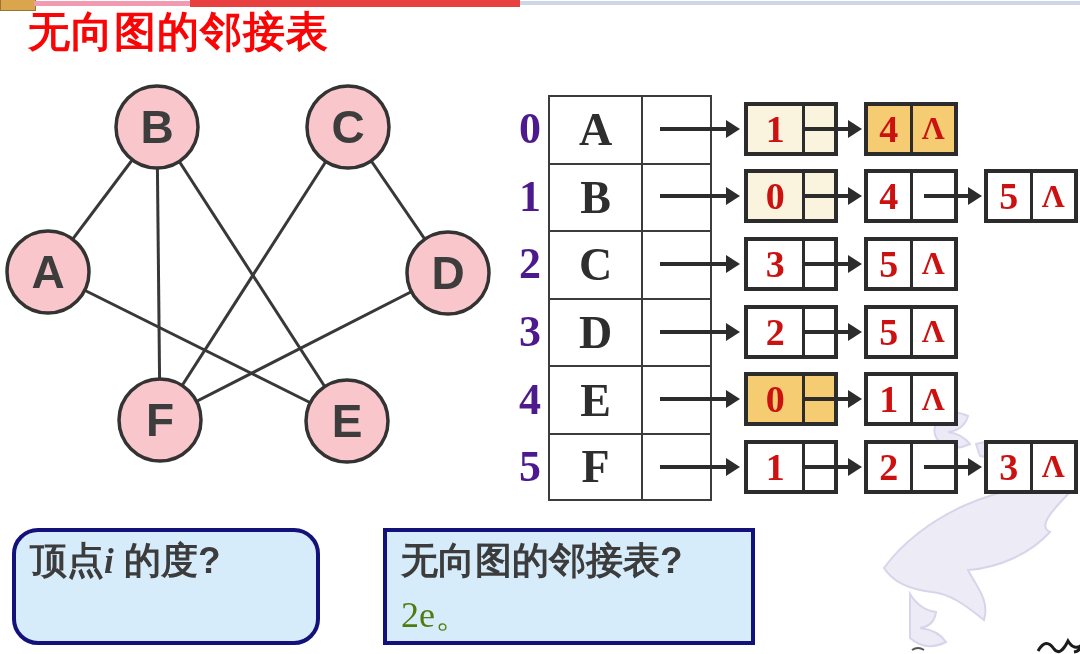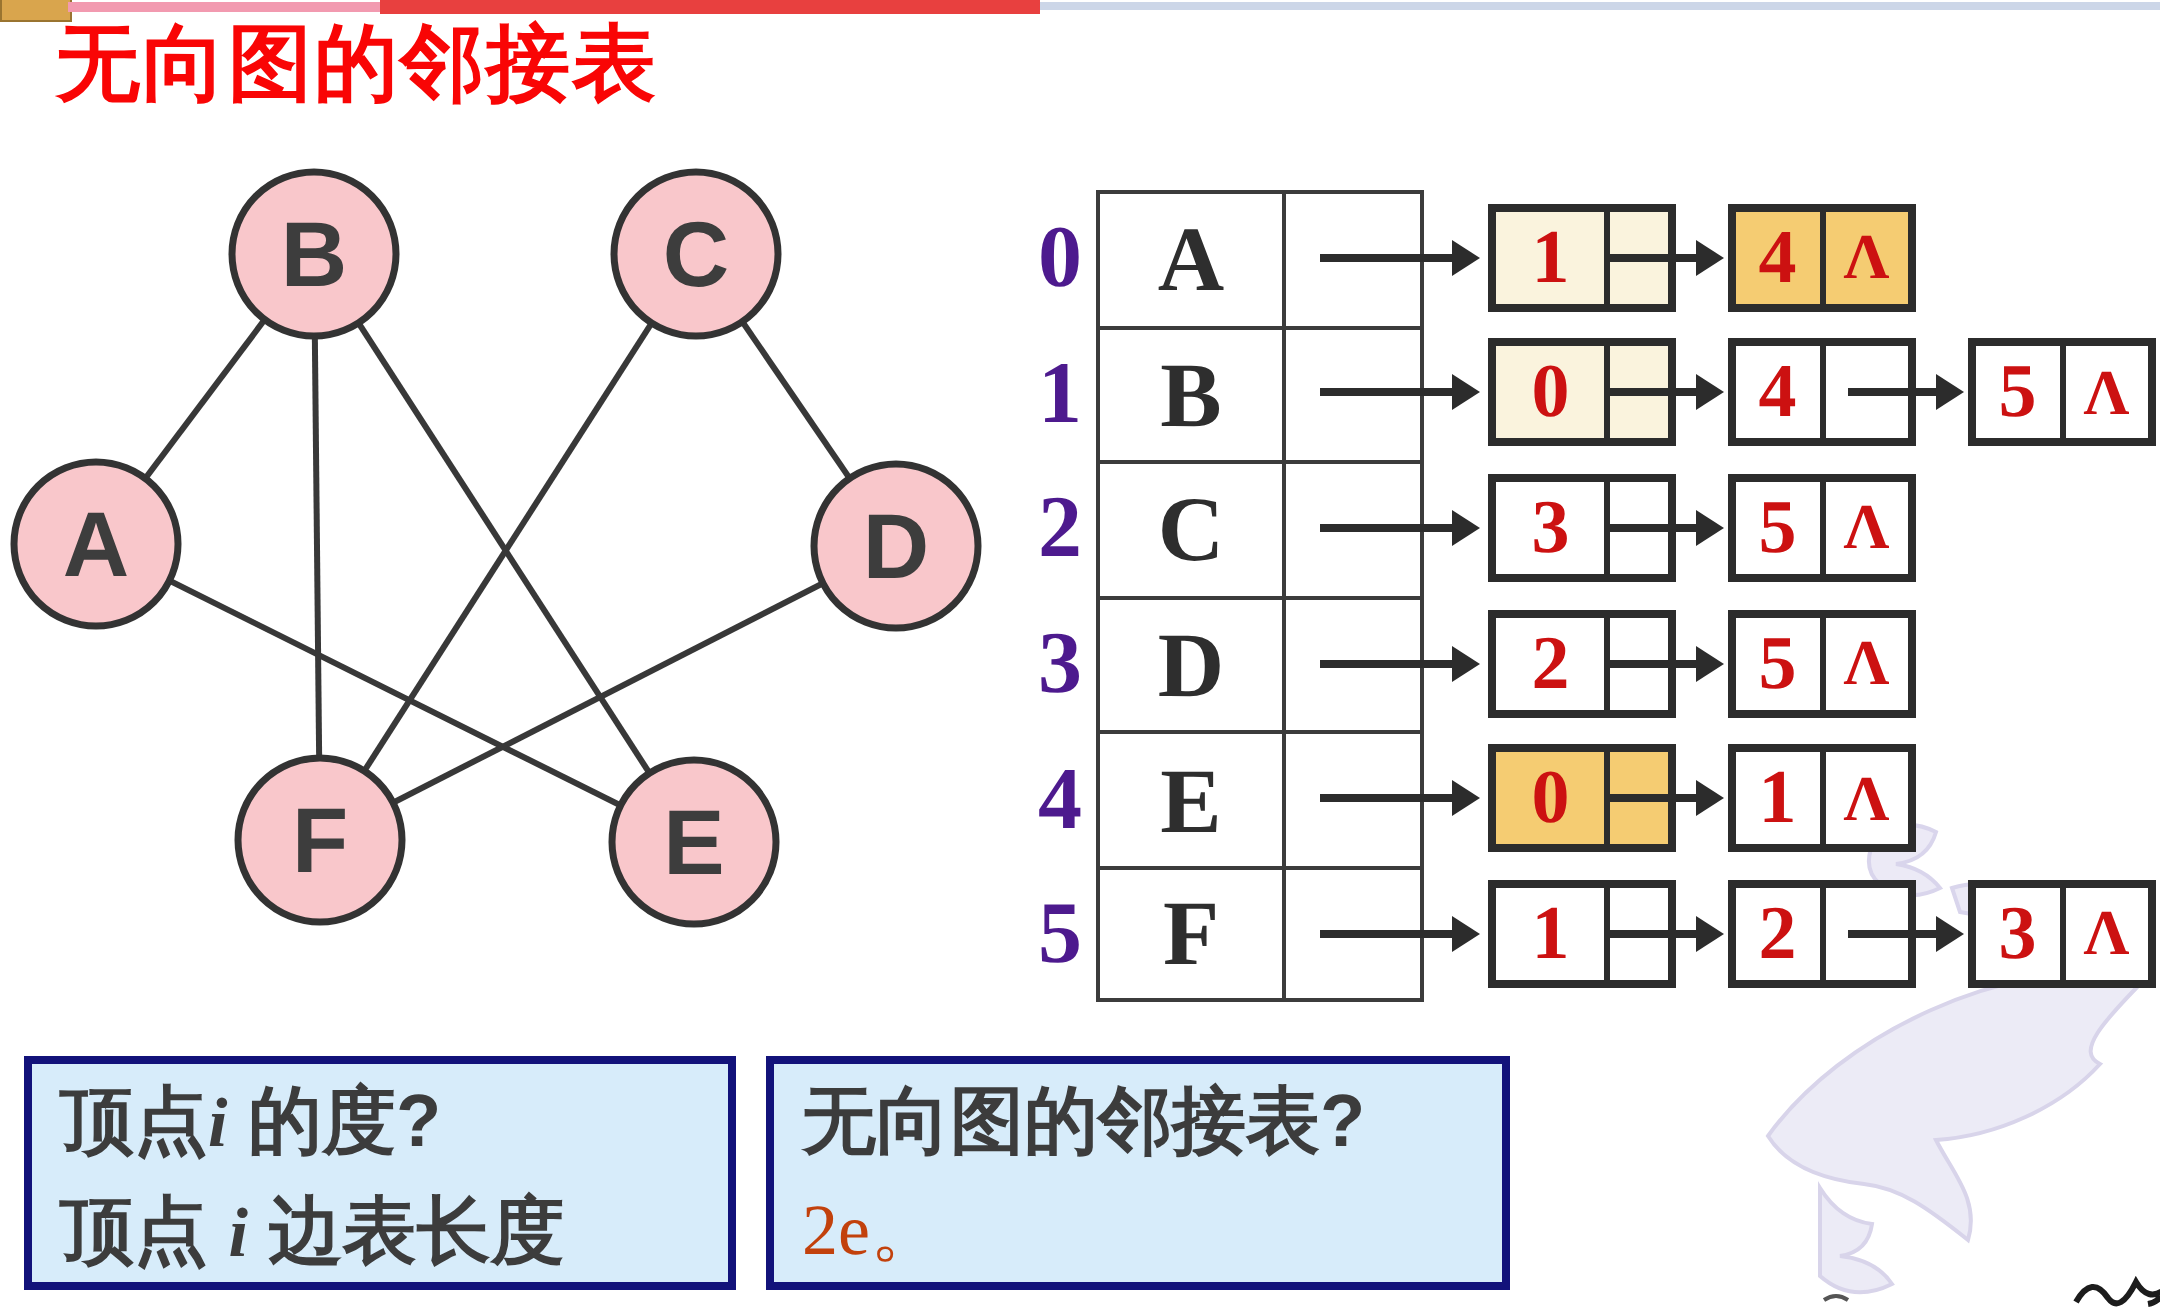--- a/index.html
+++ b/index.html
@@ -51,24 +51,24 @@
   .lnode.first .val{flex:1.9;}
   .lnode.first .ptr{flex:1;}
   .lnode[data-bg="cream"]{background:#faf3dd;}
   .lnode[data-bg="gold"]{background:#f5cc72;}
   .lnode[data-bg="white"]{background:#ffffff;}
 
   
   .note{position:absolute;top:528px;height:117px;box-sizing:border-box;
         background:#d7ecfa;border:4px solid #12127a;padding:2px 0 0 14px;
         font-size:37px;font-weight:bold;color:#3c3c3c;line-height:54px;z-index:2;}
-  .note.n1{left:12px;width:356px;}
+  .note.n1{left:12px;width:308px;border-radius:26px;}
   .note.n2{left:383px;width:372px;}
   .note .ital{font-family:"Liberation Serif",serif;font-style:italic;font-size:35px;}
-  .note .serifline{font-family:"Liberation Serif",serif;font-weight:normal;font-size:36px;color:#c2410c;}
+  .note .serifline{font-family:"Liberation Serif",serif;font-weight:normal;font-size:36px;color:#4d7c0f;}
 </style>
 </head>
 <body>
 
 <div class="stage">
 
   <div class="strip chip"></div>
   <div class="strip pink"></div>
   <div class="strip red"></div>
   <div class="strip lav"></div>
@@ -215,21 +215,20 @@
       <div class="lnode" data-bg="white">
         <span class="val">3</span>
         <span class="ptr">Λ</span>
       </div>
     </div>
 
   </div>
 
   <div class="note n1">
     <div><span>顶点</span><span class="ital">i</span><span> 的度?</span></div>
-    <div><span>顶点 </span><span class="ital">i</span><span> 边表长度</span></div>
   </div>
 
   <div class="note n2">
     <div>无向图的邻接表?</div>
     <div class="serifline">2e。</div>
   </div>
 
 </div>
 
 </body></html>

